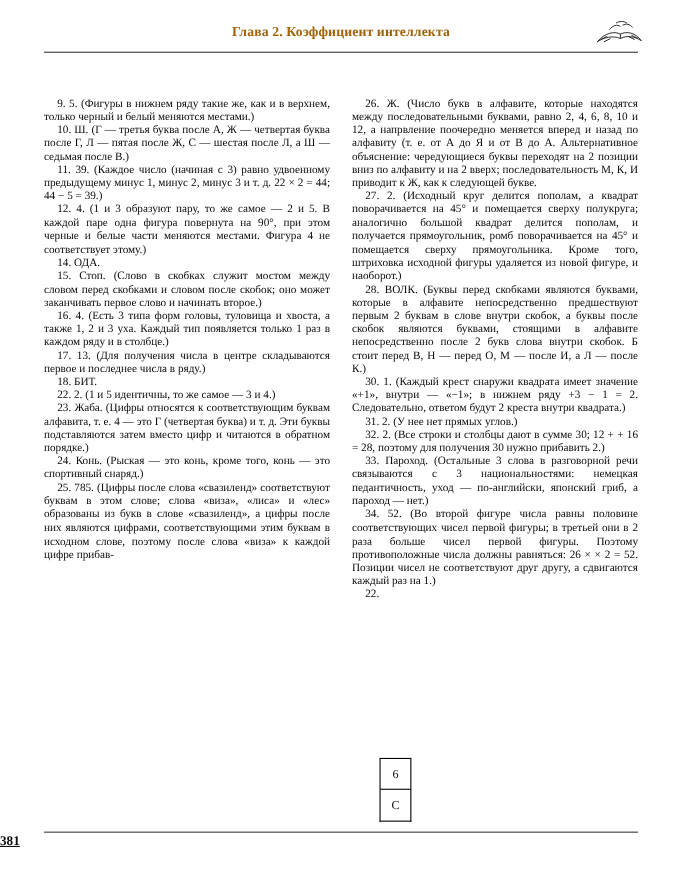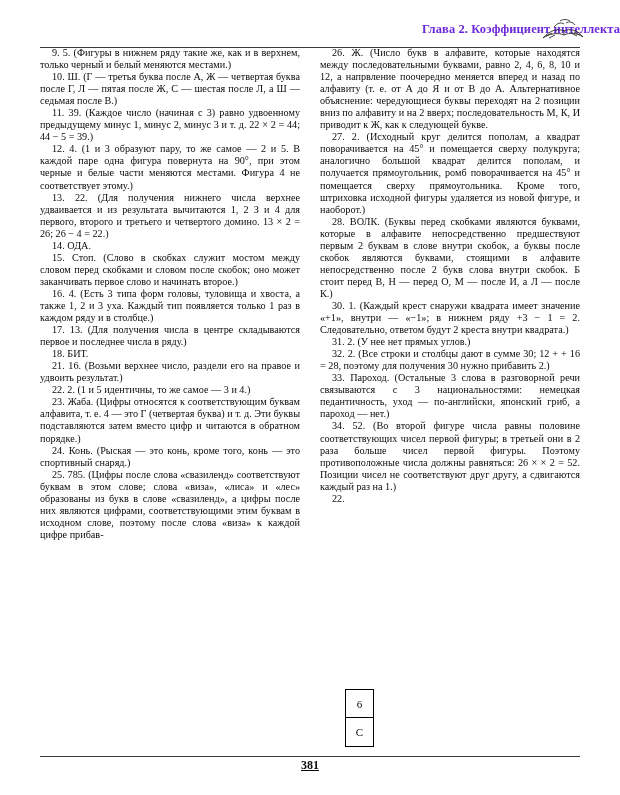--- a/index.html
+++ b/index.html
@@ -26,26 +26,26 @@
     top: 18px;
     left: 0;
     width: 620px;
     height: 34px;
   }
   .header-title {
     position: absolute;
     left: 0;
     right: 0;
     top: 4px;
-    text-align: right;
+    text-align: center;
     font-family: "Liberation Serif", serif;
     font-weight: bold;
     font-size: 12.5px;
     letter-spacing: 0.1px;
-    color: #6d28d9;
+    color: #a16207;
   }
   .header-logo {
     position: absolute;
     right: 34px;
     top: 0px;
     width: 46px;
     height: 28px;
   }
   .header-logo svg { display: block; }
   .header-rule {
@@ -66,20 +66,21 @@
     display: flex;
     gap: 20px;
   }
   .col {
     width: 260px;
     font-size: 10.2px;
     line-height: 12.05px;
     text-align: justify;
     text-justify: inter-word;
     hyphens: manual;
+    margin-top: 42px;
   }
   .col p {
     margin: 0;
     text-indent: 12px;
   }
   .col p.noindent { text-indent: 0; }
   
   .figure-box {
     position: absolute;
     left: 345px;
@@ -97,21 +98,21 @@
     font-size: 11px;
     font-family: "Liberation Serif", serif;
   }
   .figure-cell.second { border-top: none; }
   
   .footer {
     position: absolute;
     left: 0;
     right: 0;
     bottom: 22px;
-    text-align: center;
+    text-align: left;
     text-decoration: underline;
   }
   .footer-rule {
     position: absolute;
     left: 40px;
     right: 40px;
     bottom: 38px;
     height: 1px;
     background: #3a3a3a;
   }
@@ -144,27 +145,25 @@
     </div>
     <div class="header-rule"></div>
   </div>
 
   <div class="columns">
     <div class="col">
       <p>9. 5. (Фигуры в нижнем ряду такие же, как и в верхнем, только черный и белый меняются местами.)</p>
       <p>10. Ш. (Г — третья буква после А, Ж — четвертая буква после Г, Л — пятая после Ж, С — шестая после Л, а Ш — седьмая после В.)</p>
       <p>11. 39. (Каждое число (начиная с 3) равно удвоенному предыдущему минус 1, минус 2, минус 3 и т. д. 22 × 2 = 44; 44 − 5 = 39.)</p>
       <p>12. 4. (1 и 3 образуют пару, то же самое — 2 и 5. В каждой паре одна фигура повернута на 90°, при этом черные и белые части меняются местами. Фигура 4 не соответствует этому.)</p>
-      <p>13. 22. (Для получения нижнего числа верхнее удваивается и из результата вычитаются 1, 2 З и 4 для первого, второго и третьего и четвертого домино. 13 × 2 = 26; 26 − 4 = 22.)</p>
       <p>14. ОДА.</p>
       <p>15. Стоп. (Слово в скобках служит мостом между словом перед скобками и словом после скобок; оно может заканчивать первое слово и начинать второе.)</p>
       <p>16. 4. (Есть 3 типа форм головы, туловища и хвоста, а также 1, 2 и 3 уха. Каждый тип появляется только 1 раз в каждом ряду и в столбце.)</p>
       <p>17. 13. (Для получения числа в центре складываются первое и последнее числа в ряду.)</p>
       <p>18. БИТ.</p>
-      <p>21. 16. (Возьми верхнее число, раздели его на правое и удвоить результат.)</p>
       <p>22. 2. (1 и 5 идентичны, то же самое — 3 и 4.)</p>
       <p>23. Жаба. (Цифры относятся к соответствующим буквам алфавита, т. е. 4 — это Г (четвертая буква) и т. д. Эти буквы подставляются затем вместо цифр и читаются в обратном порядке.)</p>
       <p>24. Конь. (Рыская — это конь, кроме того, конь — это спортивный снаряд.)</p>
       <p>25. 785. (Цифры после слова «свазиленд» соответствуют буквам в этом слове; слова «виза», «лиса» и «лес» образованы из букв в слове «свазиленд», а цифры после них являются цифрами, соответствующими этим буквам в исходном слове, поэтому после слова «виза» к каждой цифре прибав-</p>
       <p></p>
       <p></p>
       <p></p>
       <p></p>
     </div>
     <div class="col">

